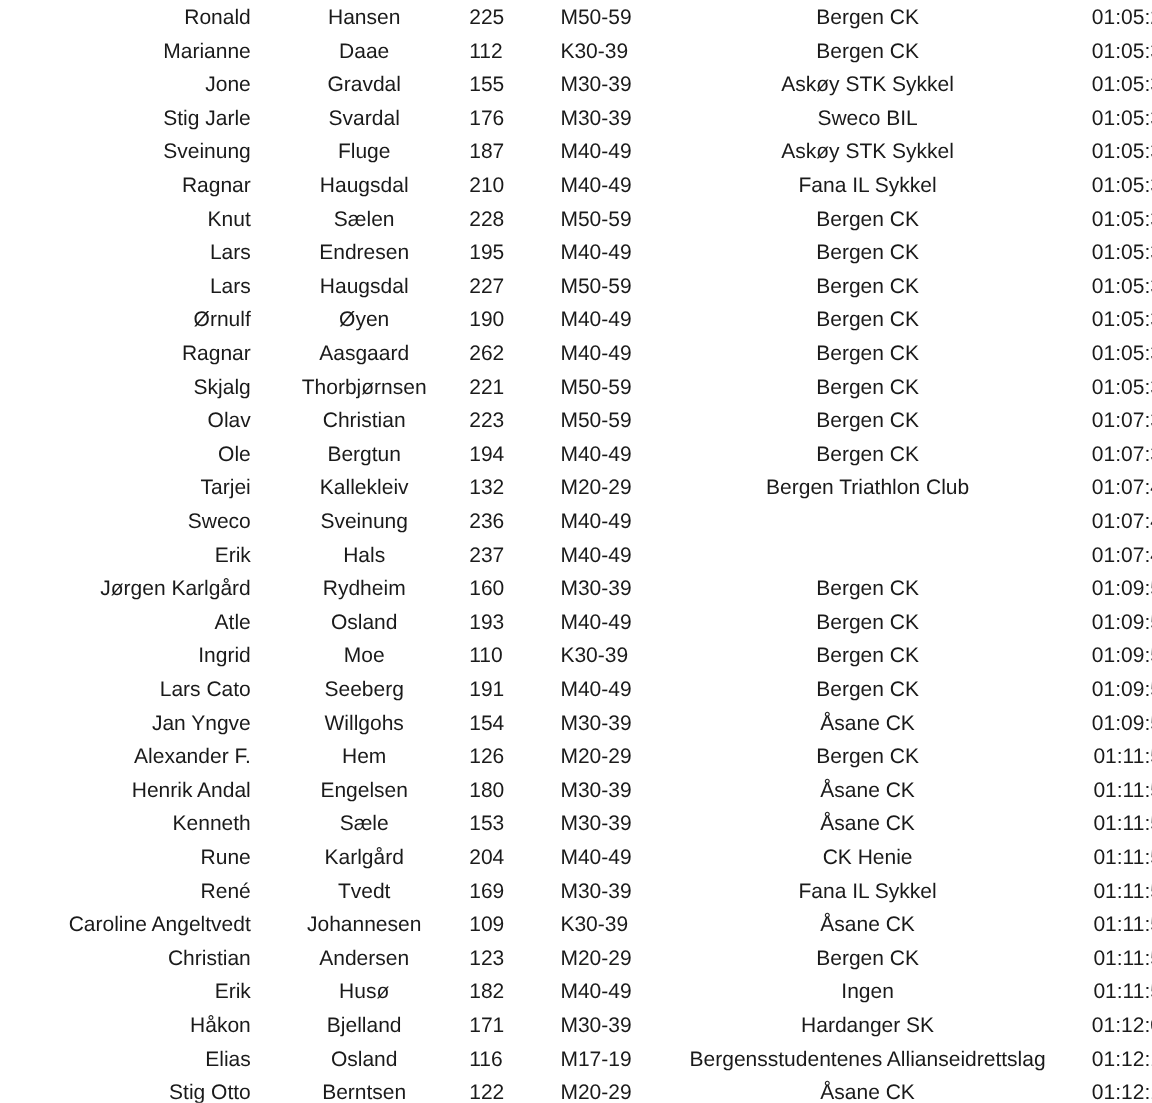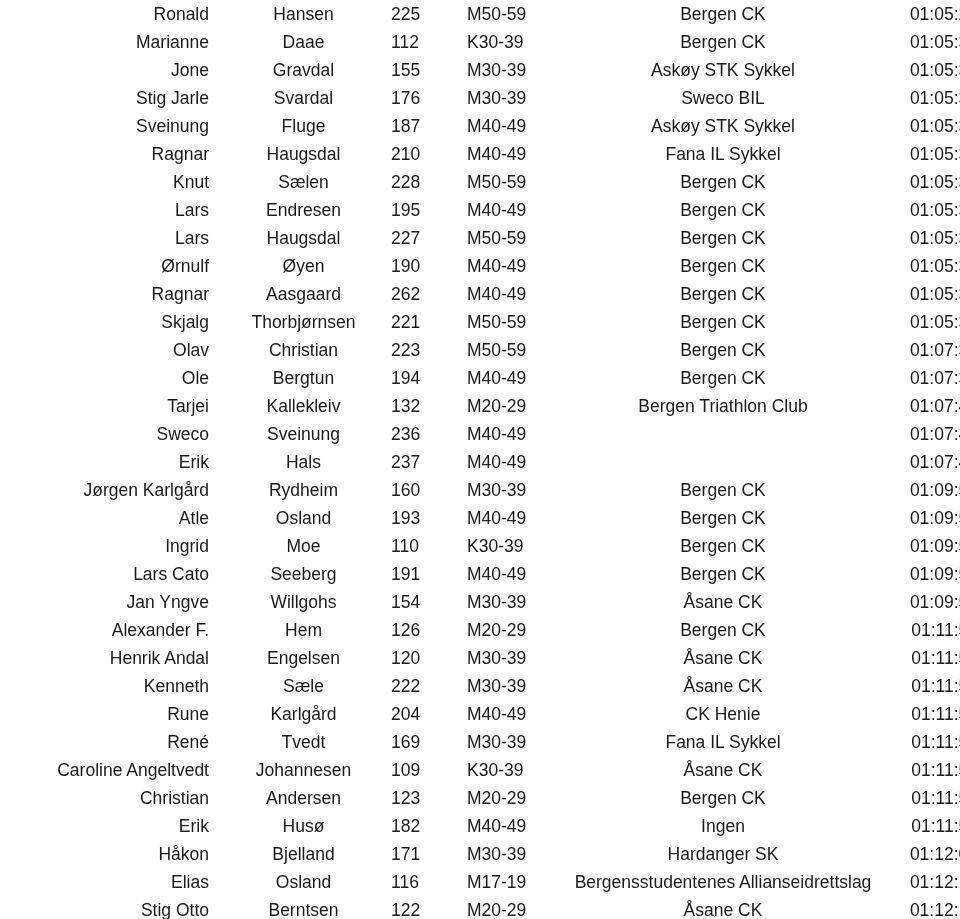--- a/index.html
+++ b/index.html
@@ -248,29 +248,29 @@
         <td class="c-first">Alexander F.</td>
         <td class="c-last">Hem</td>
         <td class="c-bib">126</td>
         <td class="c-class">M20-29</td>
         <td class="c-club">Bergen CK</td>
         <td class="c-time">01:11:53</td>
       </tr>
       <tr>
         <td class="c-first">Henrik Andal</td>
         <td class="c-last">Engelsen</td>
-        <td class="c-bib">120</td>
+        <td class="c-bib">180</td>
         <td class="c-class">M30-39</td>
         <td class="c-club">Åsane CK</td>
         <td class="c-time">01:11:53</td>
       </tr>
       <tr>
         <td class="c-first">Kenneth</td>
         <td class="c-last">Sæle</td>
-        <td class="c-bib">222</td>
+        <td class="c-bib">153</td>
         <td class="c-class">M30-39</td>
         <td class="c-club">Åsane CK</td>
         <td class="c-time">01:11:53</td>
       </tr>
       <tr>
         <td class="c-first">Rune</td>
         <td class="c-last">Karlgård</td>
         <td class="c-bib">204</td>
         <td class="c-class">M40-49</td>
         <td class="c-club">CK Henie</td>

